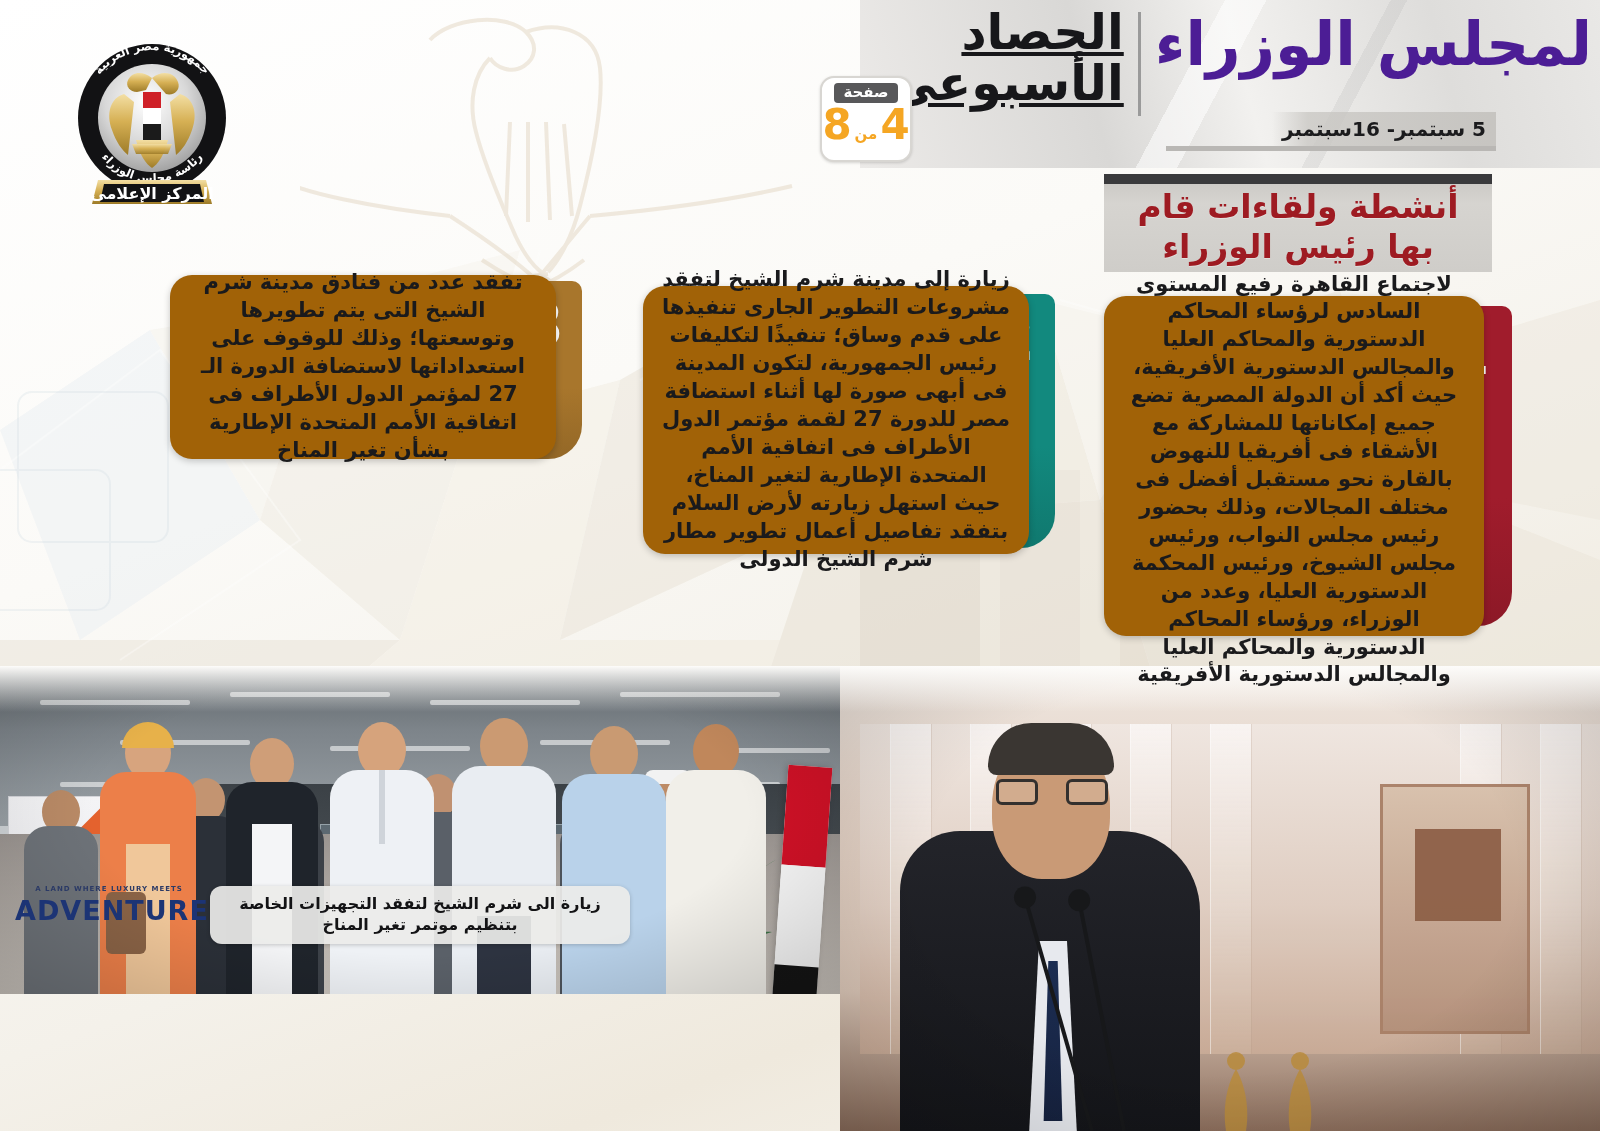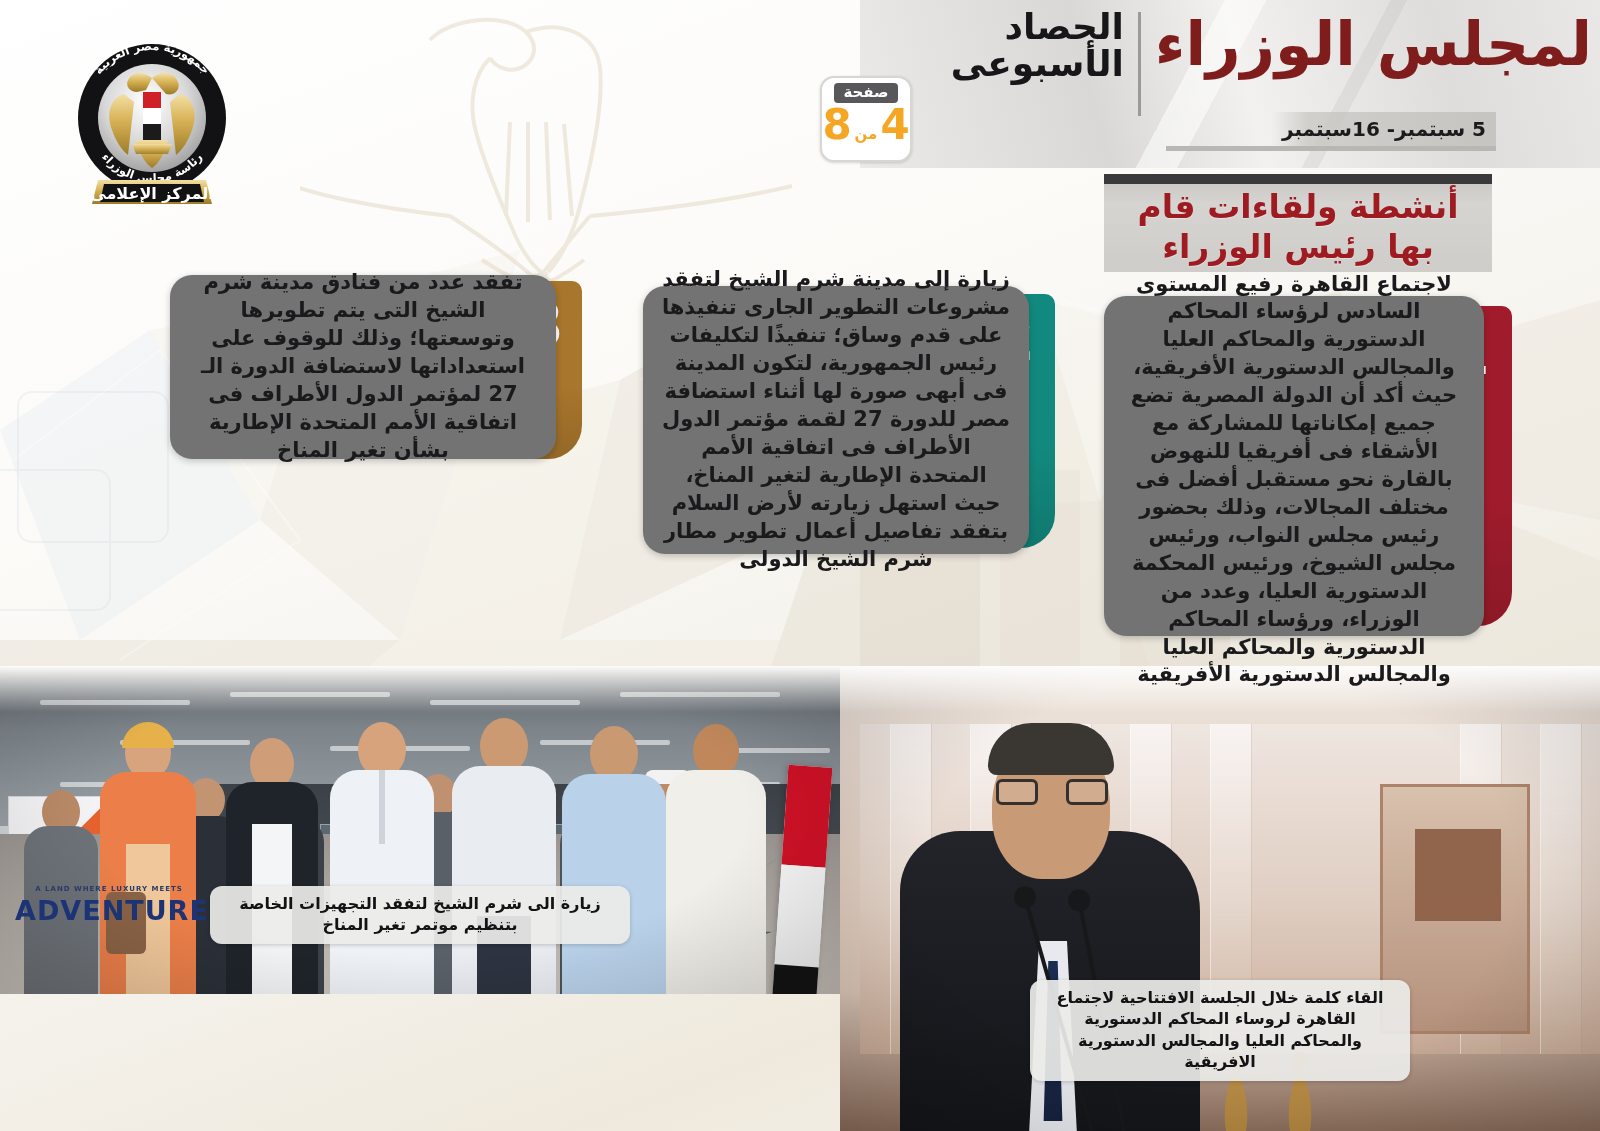--- a/index.html
+++ b/index.html
@@ -74,42 +74,43 @@
   }
   .title-row {
     display: flex;
     align-items: flex-start;
     justify-content: flex-start;
     flex-direction: row;
     gap: 14px;
     padding-top: 2px;
   }
   .title-small {
-    font-size: 36px;
+    font-size: 49px;
     font-weight: bold;
     line-height: 1.04;
     color: #17171a;
     letter-spacing: -1px;
     text-align: right;
     padding-top: 2px;
     white-space: nowrap;
     order: 2;
+    text-decoration: underline;
   }
   .title-divider {
     width: 3px;
     height: 104px;
     background: #9a9a9a;
     margin-top: 6px;
     order: 1;
     flex: 0 0 auto;
   }
   .title-big {
     font-size: 60px;
     font-weight: bold;
-    color: #7f1d1d;
+    color: #4c1d95;
     line-height: 1.0;
     letter-spacing: -2px;
     white-space: nowrap;
     order: 0;
     padding-top: 8px;
   }
   .date-bar {
     position: absolute;
     right: 96px; top: 108px;
     height: 34px;
@@ -200,21 +201,21 @@
   }
   .card .tab-num {
     position: absolute;
     color: #ffffff;
     font-weight: bold;
     line-height: 1;
     z-index: 2;
   }
   .card .panel {
     position: absolute;
-    background: #737373;
+    background: #a16207;
     border-radius: 22px;
     box-shadow: 0 2px 7px rgba(0,0,0,.22);
     z-index: 3;
     display: flex;
     align-items: center;
     justify-content: center;
   }
   .card .panel p {
     direction: rtl;
     text-align: center;
@@ -750,21 +751,18 @@
         <g fill="#b98b3c" opacity=".85">
           <path d="M56 96 C52 70 58 48 66 34 C74 48 80 70 76 96 Z"></path>
           <path d="M120 96 C116 70 122 48 130 34 C138 48 144 70 140 96 Z"></path>
           <circle cx="66" cy="26" r="9"></circle>
           <circle cx="130" cy="26" r="9"></circle>
         </g>
       </svg>
 
       <div class="vignette"></div>
 
-      <div class="caption">
-        <p>القاء كلمة خلال الجلسة الافتتاحية لاجتماع القاهرة لروساء المحاكم الدستورية والمحاكم العليا والمجالس الدستورية الافريقية</p>
-      </div>
     </div>
 
     <div class="strip-fade"></div>
   </div>
 
 </div>
 
 </body></html>

